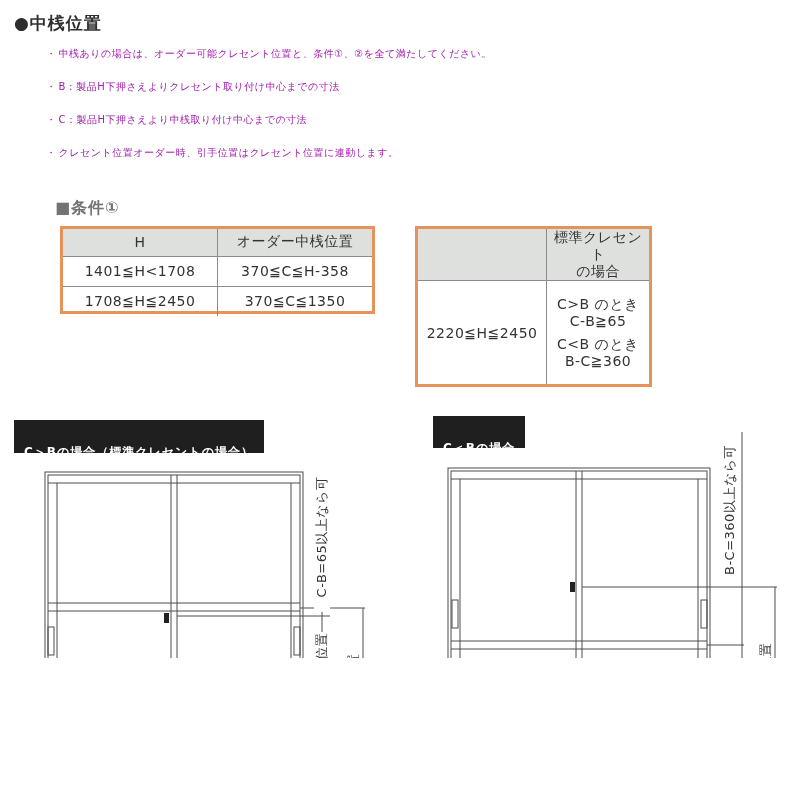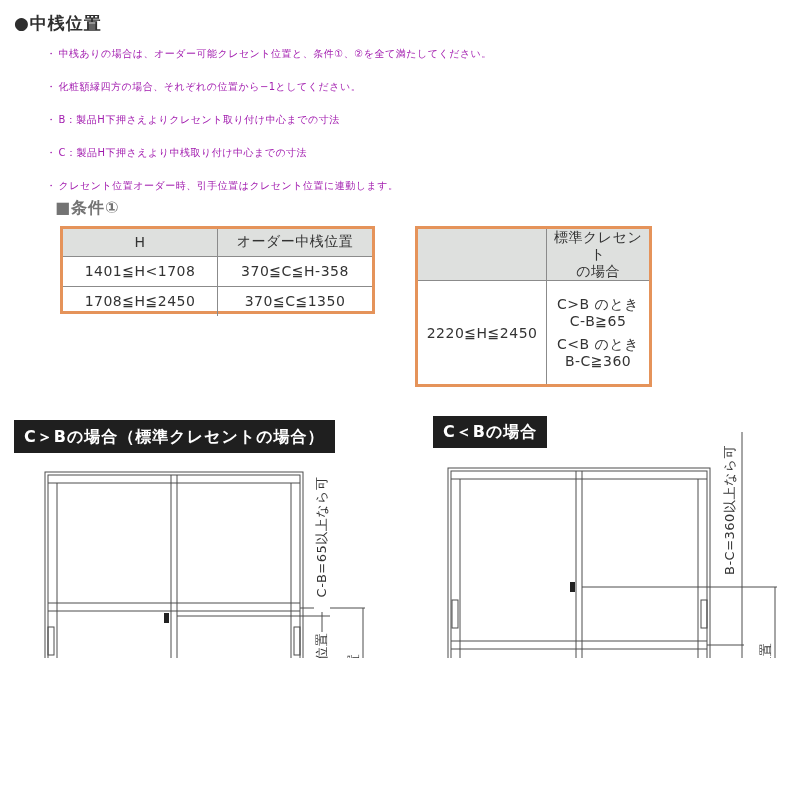--- a/index.html
+++ b/index.html
@@ -26,41 +26,40 @@
   td:first-child, th:first-child { border-left:none; }
   td:last-child, th:last-child { border-right:none; }
   .thead-row { background:#dee0de; }
   #table1 .thead-row th { height:27px; }
   #table1 td { height:30px; }
   #table2 { font-size:13.5px; }
   #table2 .thead-row th { height:43px; line-height:17px;margin-top:23px; }
   #table2 td.cases { line-height:17px; }
   #table2 .case-block { margin:6px 0; }
 
-  .diagram-title { position:absolute; background:#1f1f1f; color:#fff; font-size:16px; font-weight:bold; height:33px; line-height:33px; padding:0 10px; letter-spacing:1px; white-space:nowrap; }
+  .diagram-title { position:absolute; background:#1f1f1f; color:#fff; font-size:12px; font-weight:bold; height:33px; line-height:33px; padding:16px 10px; letter-spacing:1px; white-space:nowrap; }
   #diagram-title-left { left:14px; top:420px; }
   #diagram-title-right { left:433px; top:416px; height:32px; line-height:32px; }
 
   .diagram-svg { position:absolute; }
   #svg-left { left:0; top:440px; }
   #svg-right { left:400px; top:428px; }
   svg line, svg rect.frame { stroke:#4d4d4d; stroke-width:1; }
   svg rect.frame { fill:none; }
   svg text.vlabel { font-family:"DejaVu Sans","Liberation Sans",sans-serif; font-size:13px; fill:#333; letter-spacing:0.5px; }
 </style>
 </head>
 <body>
 
 <div id="page">
 
   <div class="main-heading">●中桟位置</div>
 
   <ul class="notes">
     <li><span class="marker">・</span><span>中桟ありの場合は、オーダー可能クレセント位置と、条件①、②を全て満たしてください。</span></li>
-    <li><span class="marker">・</span><span>化粧額縁四方の場合、それぞれの位置から−1としてください。</span></li>
     <li><span class="marker">・</span><span>B：製品H下押さえよりクレセント取り付け中心までの寸法</span></li>
     <li><span class="marker">・</span><span>C：製品H下押さえより中桟取り付け中心までの寸法</span></li>
     <li><span class="marker">・</span><span>クレセント位置オーダー時、引手位置はクレセント位置に連動します。</span></li>
   </ul>
 
   <div id="cond1-heading" class="cond-heading">■条件①</div>
 
   <div id="table1-wrap" class="otable-wrap">
     <table id="table1">
       <tbody>

